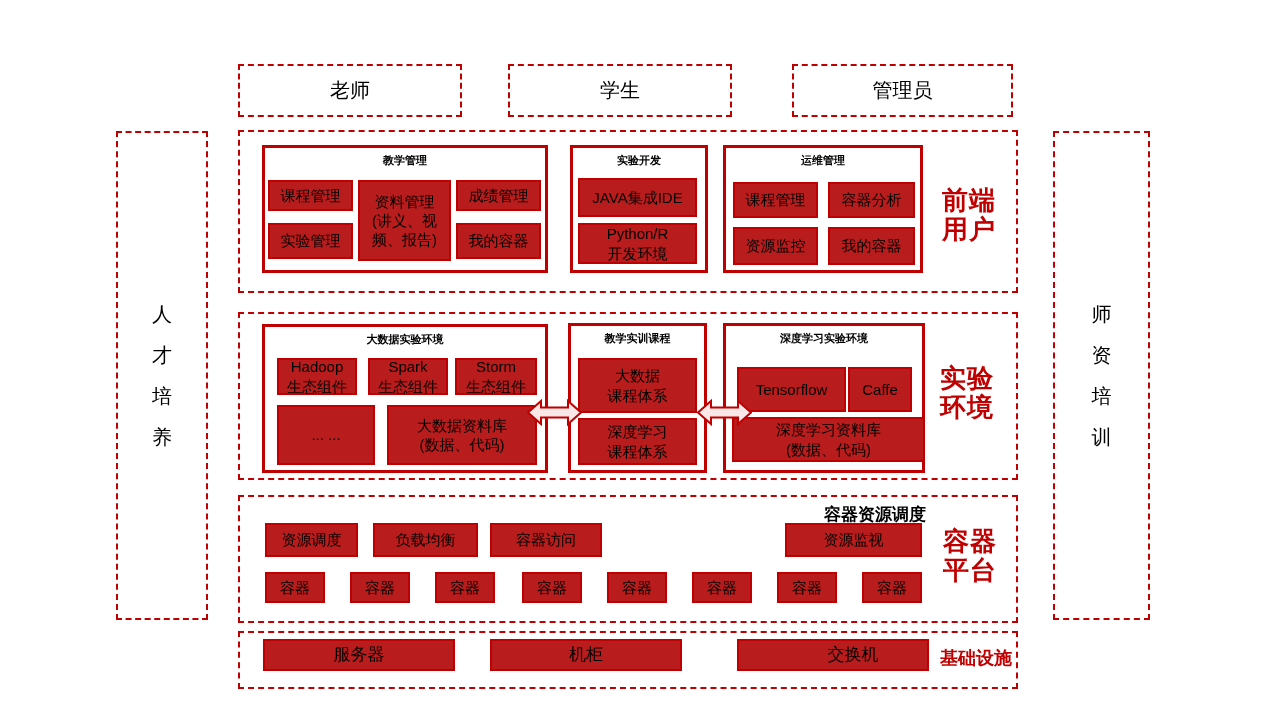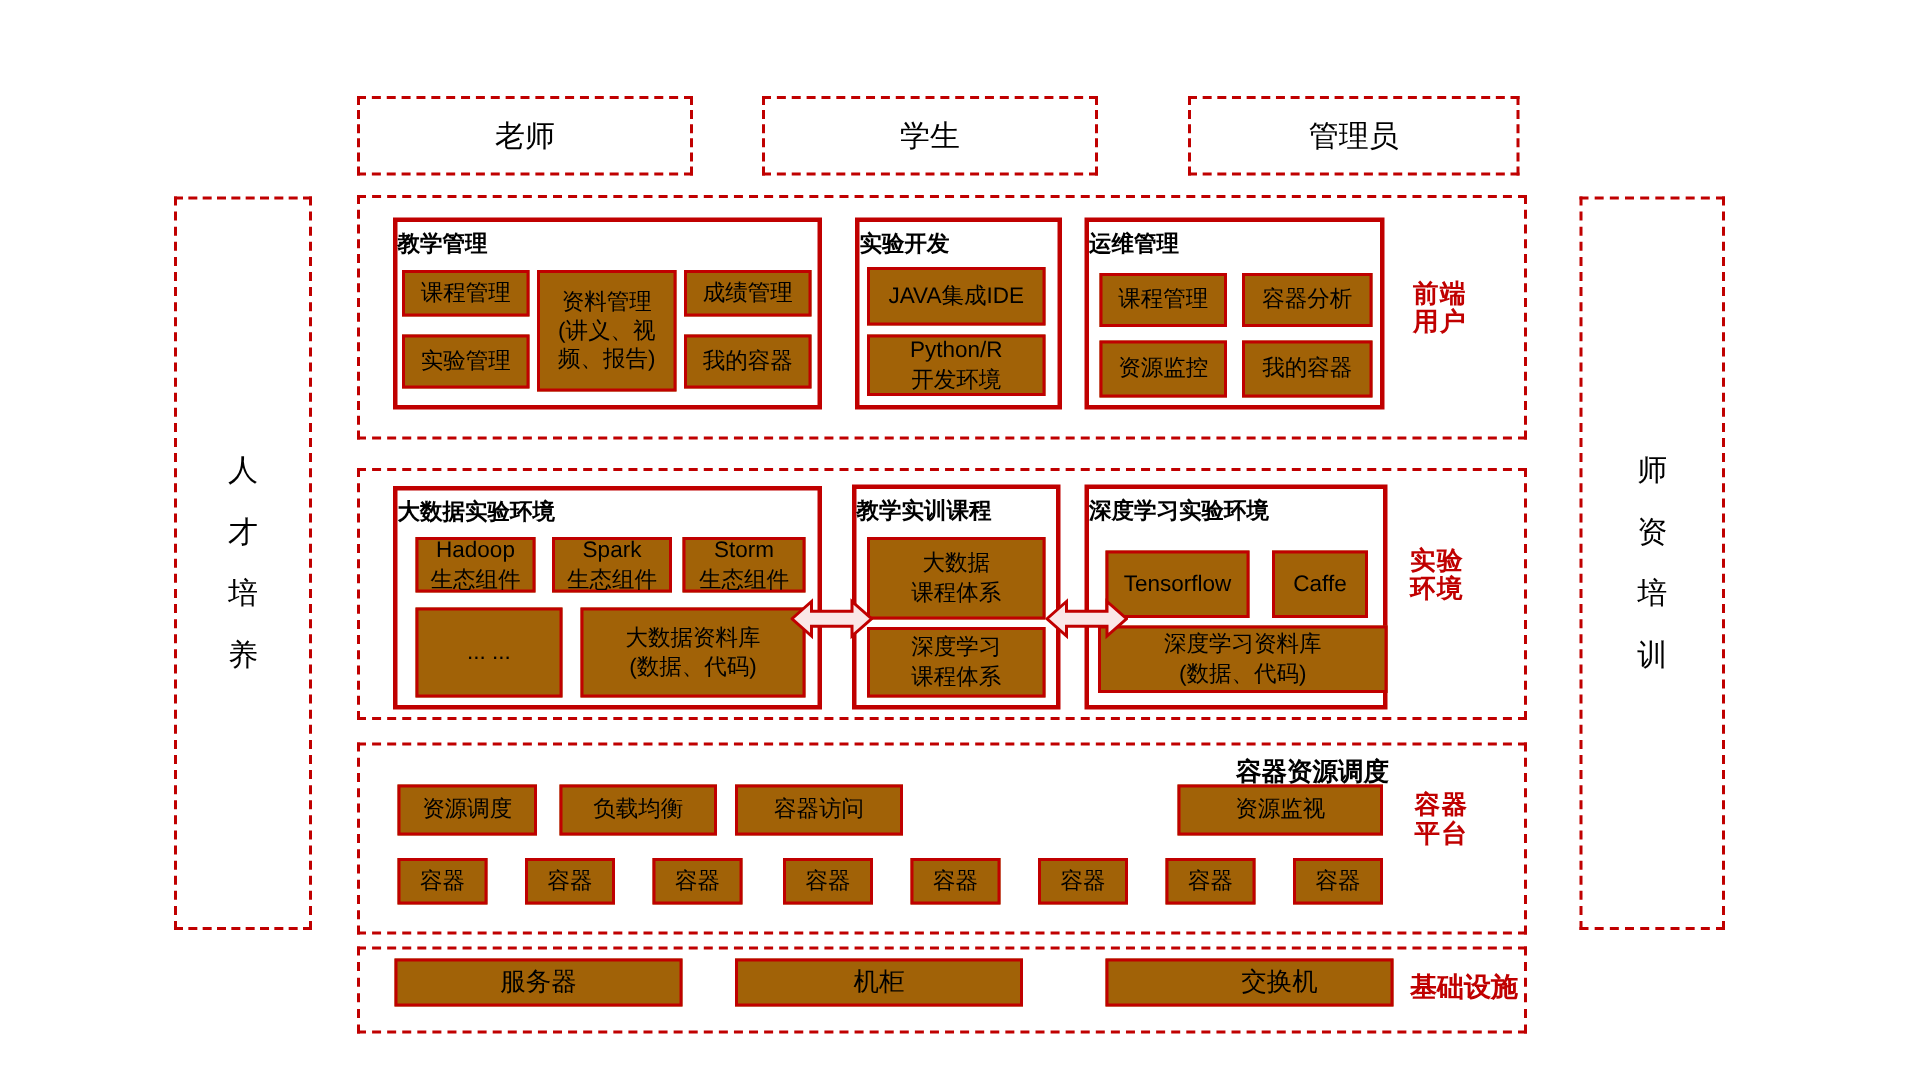--- a/index.html
+++ b/index.html
@@ -5,28 +5,28 @@
   html,body{margin:0;padding:0;background:#ffffff;}
   .canvas{
     position:relative;width:1280px;height:720px;background:#ffffff;
     font-family:"Liberation Sans","DejaVu Sans",sans-serif;color:#000;overflow:hidden;
   }
   .dashed{position:absolute;border:2px dashed #C00000;box-sizing:border-box;background:transparent;}
   .actor{display:flex;align-items:center;justify-content:center;font-size:20px;}
   .lane{display:flex;align-items:center;justify-content:center;}
   .lane-text{font-size:20px;line-height:2.05;width:1.08em;word-break:break-all;text-align:center;}
   .group{position:absolute;border:3px solid #C00000;box-sizing:border-box;background:#fff;}
-  .group-title{position:absolute;left:0;right:0;top:5px;text-align:left;font-weight:bold;font-size:15px;}
+  .group-title{position:absolute;left:0;right:0;top:5px;text-align:center;font-weight:bold;font-size:11px;}
   .box{
-    position:absolute;border:2px solid #C00000;box-sizing:border-box;background:#a16207;
+    position:absolute;border:2px solid #C00000;box-sizing:border-box;background:#b91c1c;
     display:flex;align-items:center;justify-content:center;text-align:center;
     font-size:15px;line-height:1.28;white-space:pre-line;
   }
   .big-label{
-    position:absolute;color:#C00000;font-weight:bold;font-size:17px;line-height:1.13;
+    position:absolute;color:#C00000;font-weight:bold;font-size:26px;line-height:1.13;
     white-space:pre-line;letter-spacing:1px;
   }
   .infra-label{position:absolute;color:#C00000;font-weight:bold;font-size:18px;white-space:nowrap;}
   .sched-title{position:absolute;left:0;right:90px;top:6px;text-align:right;font-weight:bold;font-size:17px;}
   .arrow{position:absolute;}
 </style>
 </head>
 <body>
 
 <div class="canvas">
@@ -98,21 +98,21 @@
     <div class="group" style="left:328px;top:9px;width:139px;height:150px;">
       <div class="group-title">教学实训课程</div>
       <div class="box" style="left:7px;top:32px;width:119px;height:55px;">大数据
 课程体系</div>
       <div class="box" style="left:7px;top:92px;width:119px;height:47px;">深度学习
 课程体系</div>
     </div>
 
     <div class="group" style="left:483px;top:9px;width:202px;height:150px;">
       <div class="group-title">深度学习实验环境</div>
-      <div class="box" style="left:11px;top:41px;width:96px;height:45px;">Tensorflow</div>
+      <div class="box" style="left:11px;top:41px;width:109px;height:45px;">Tensorflow</div>
       <div class="box" style="left:122px;top:41px;width:64px;height:45px;">Caffe</div>
       <div class="box" style="left:6px;top:91px;width:193px;height:45px;">深度学习资料库
 (数据、代码)</div>
     </div>
 
     <svg class="arrow" style="left:287px;top:84px;" width="55" height="29" viewBox="0 0 55 29">
       <polygon points="1,14.5 14,3 14,9.5 41,9.5 41,3 54,14.5 41,26 41,19.5 14,19.5 14,26" fill="#FAE7E7" stroke="#C00000" stroke-width="2"></polygon>
     </svg>
     <svg class="arrow" style="left:457px;top:84px;" width="55" height="29" viewBox="0 0 55 29">
       <polygon points="1,14.5 14,3 14,9.5 41,9.5 41,3 54,14.5 41,26 41,19.5 14,19.5 14,26" fill="#FAE7E7" stroke="#C00000" stroke-width="2"></polygon>

